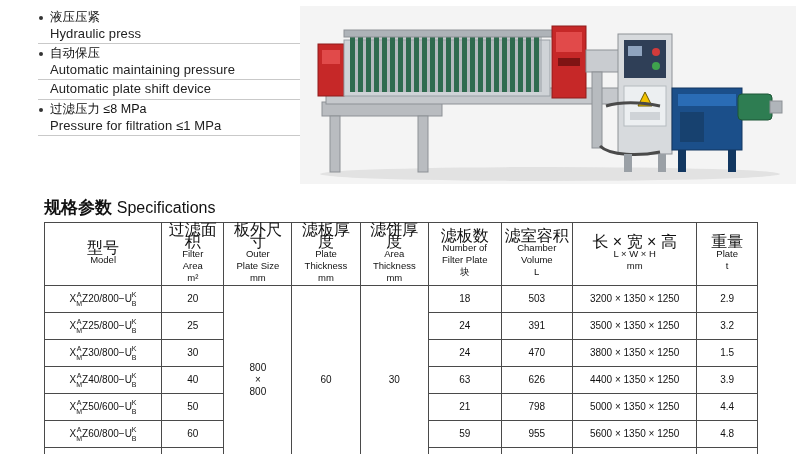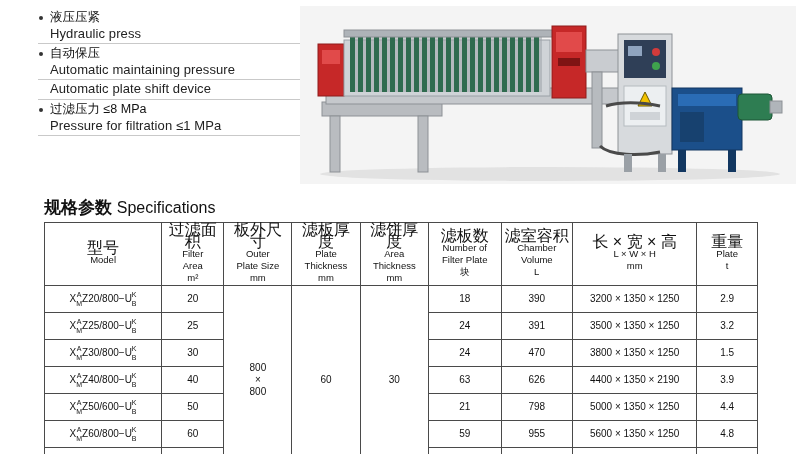--- a/index.html
+++ b/index.html
@@ -288,21 +288,21 @@
         <td class="model-cell"><span>X</span><span class="stack"><span class="a">A</span><span class="b">M</span></span><span>Z20/800−U</span><span class="stack"><span class="a">K</span><span class="b">B</span></span></td>
         <td>20</td>
         <td rowspan="7" class="big-cell">
           <div>800</div>
           <div>×</div>
           <div>800</div>
         </td>
         <td rowspan="7" class="big-cell">60</td>
         <td rowspan="7" class="big-cell">30</td>
         <td>18</td>
-        <td>390</td>
+        <td>503</td>
         <td>3200 × 1350 × 1250</td>
         <td>2.9</td>
       </tr>
       <tr>
         <td class="model-cell"><span>X</span><span class="stack"><span class="a">A</span><span class="b">M</span></span><span>Z25/800−U</span><span class="stack"><span class="a">K</span><span class="b">B</span></span></td>
         <td>25</td>
         <td>24</td>
         <td>391</td>
         <td>3500 × 1350 × 1250</td>
         <td>3.2</td>
@@ -313,21 +313,21 @@
         <td>24</td>
         <td>470</td>
         <td>3800 × 1350 × 1250</td>
         <td>1.5</td>
       </tr>
       <tr>
         <td class="model-cell"><span>X</span><span class="stack"><span class="a">A</span><span class="b">M</span></span><span>Z40/800−U</span><span class="stack"><span class="a">K</span><span class="b">B</span></span></td>
         <td>40</td>
         <td>63</td>
         <td>626</td>
-        <td>4400 × 1350 × 2190</td>
+        <td>4400 × 1350 × 1250</td>
         <td>3.9</td>
       </tr>
       <tr>
         <td class="model-cell"><span>X</span><span class="stack"><span class="a">A</span><span class="b">M</span></span><span>Z50/600−U</span><span class="stack"><span class="a">K</span><span class="b">B</span></span></td>
         <td>50</td>
         <td>21</td>
         <td>798</td>
         <td>5000 × 1350 × 1250</td>
         <td>4.4</td>
       </tr>

